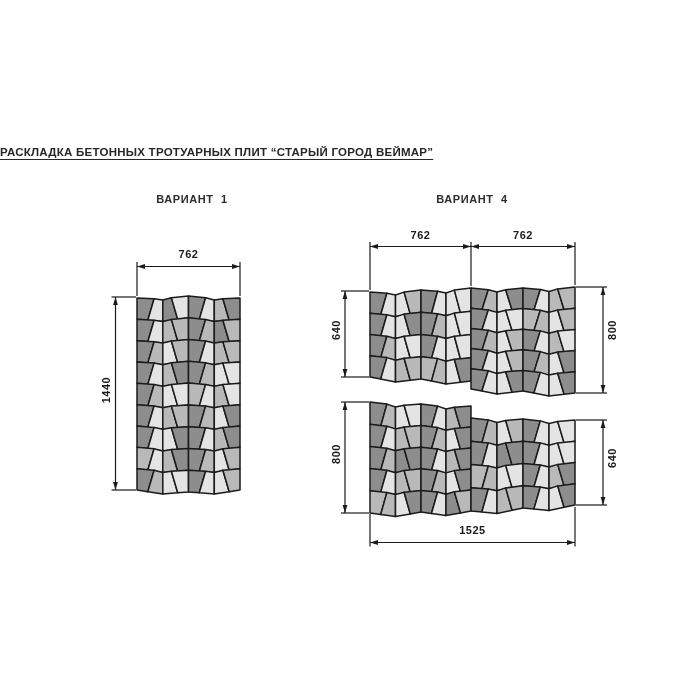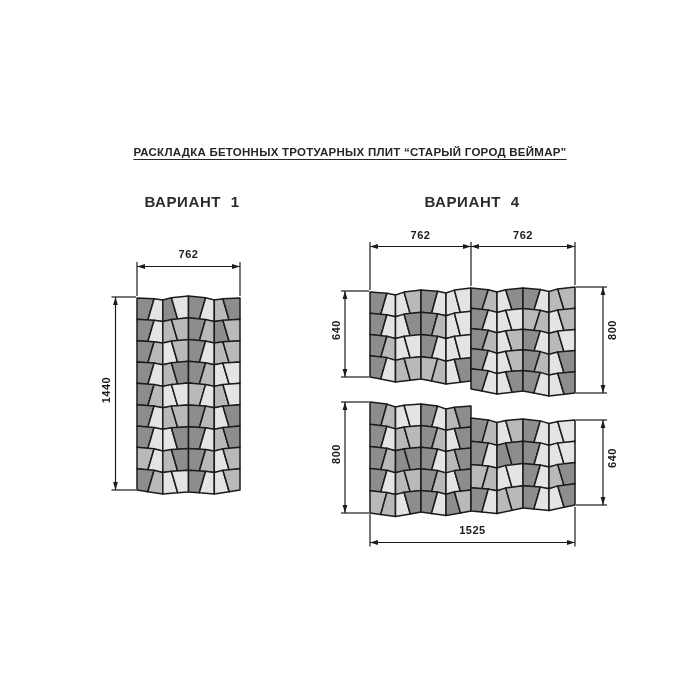--- a/index.html
+++ b/index.html
@@ -1,27 +1,27 @@
 <!DOCTYPE html>
 <html><head>
 <meta charset="utf-8">
 <style>
   html,body{margin:0;padding:0;background:#ffffff;}
   .canvas{
     position:relative;width:700px;height:700px;background:#ffffff;overflow:hidden;
     font-family:"Liberation Sans",sans-serif;
   }
   .title{
-    position:absolute;left:0;right:0;top:146px;text-align:center;
+    position:absolute;left:0;right:0;top:146px;
     font-size:11.5px;font-weight:bold;color:#262626;letter-spacing:0.25px;
     text-decoration:underline;text-underline-offset:3px;white-space:pre;
   }
   .variant-label{
     position:absolute;top:193px;transform:translateX(-50%);
-    font-size:15px;font-weight:bold;color:#2b2b2b;letter-spacing:0.6px;white-space:pre;
+    font-size:11px;font-weight:bold;color:#2b2b2b;letter-spacing:0.6px;white-space:pre;
   }
   .variant-1{left:192px;}
   .variant-2{left:472px;}
   svg{position:absolute;left:0;top:0;}
 </style>
 </head>
 <body>
 
 <div class="canvas">
   <div class="title">РАСКЛАДКА БЕТОННЫХ ТРОТУАРНЫХ ПЛИТ “СТАРЫЙ ГОРОД ВЕЙМАР”</div>

